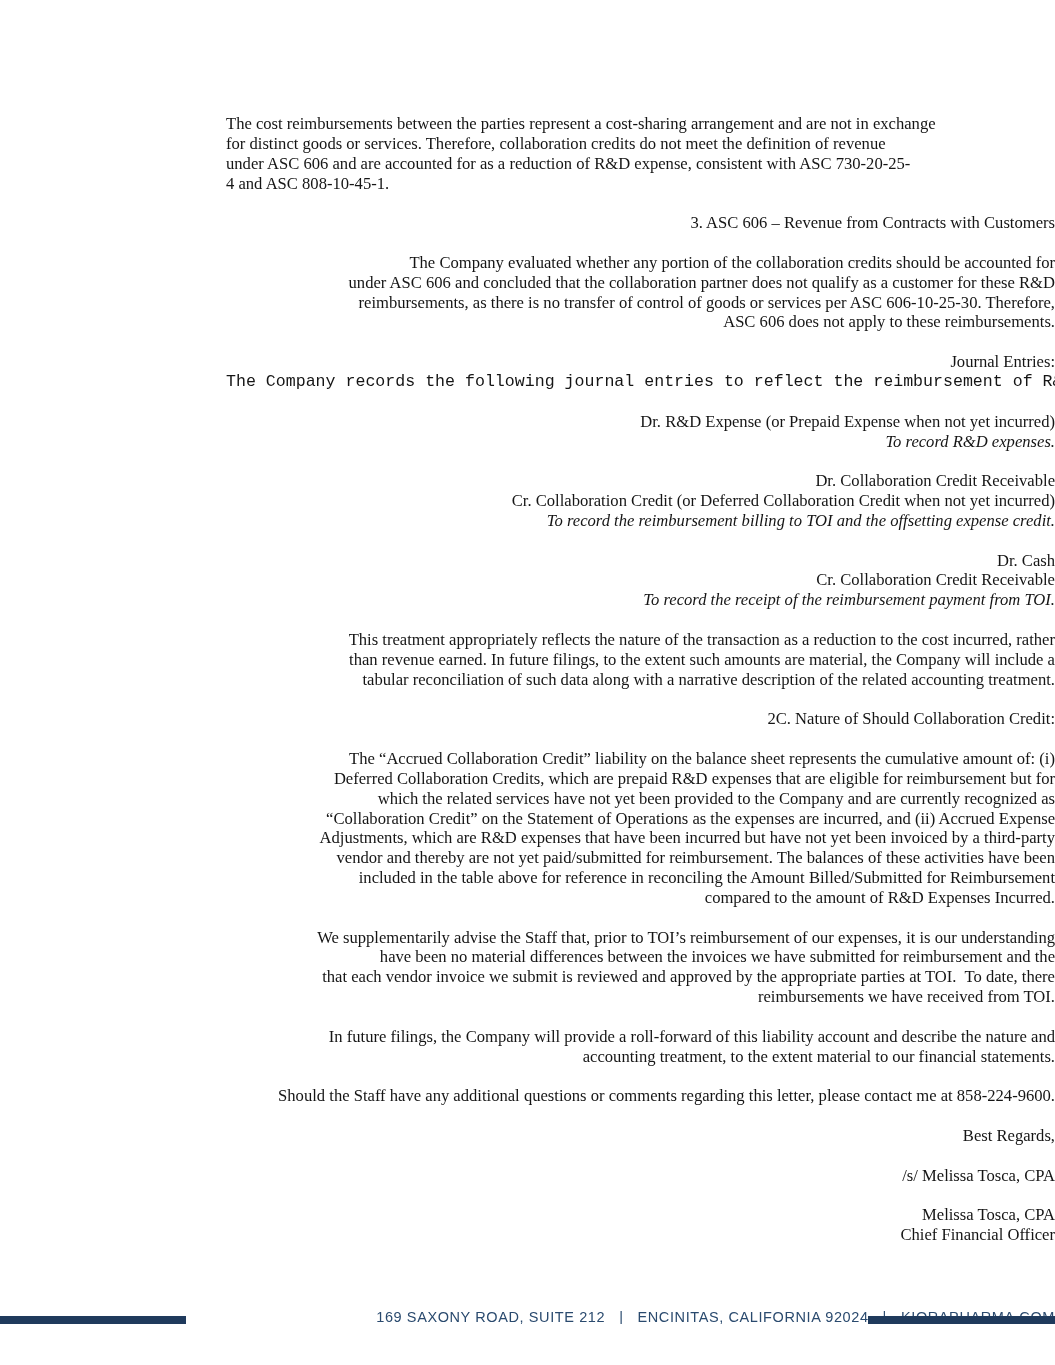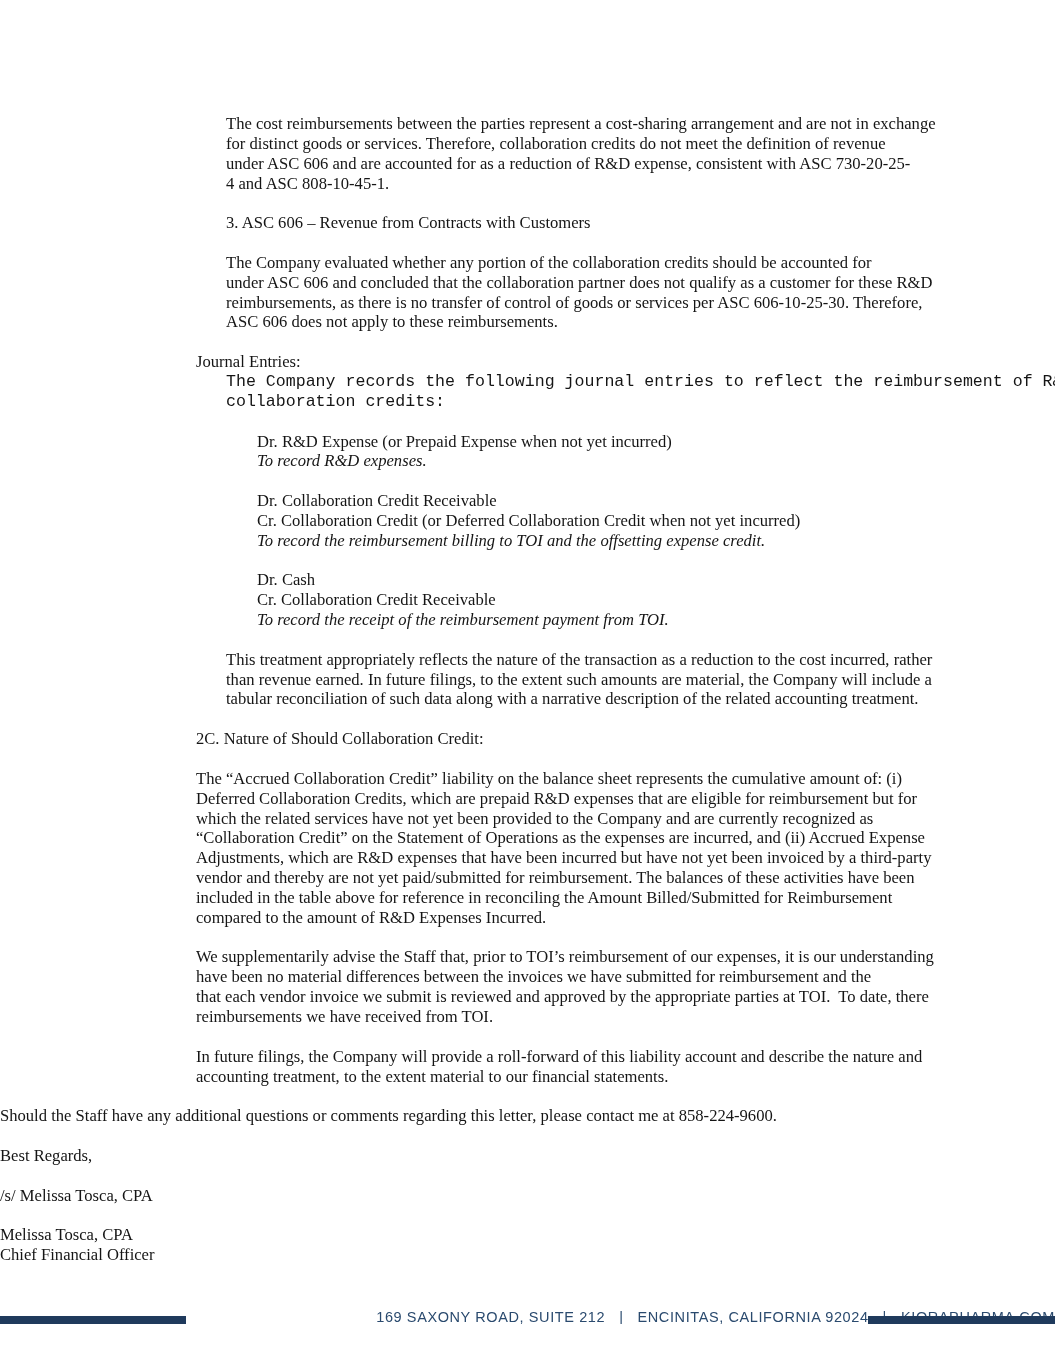--- a/index.html
+++ b/index.html
@@ -17,21 +17,21 @@
     color: #151515;
   }
   .content {
     position: absolute;
     top: 114px;
     left: 0;
     right: 0;
     font-size: 16.6px;
     line-height: 19.85px;
   }
-  .block + .block { margin-top: 19.85px; }
+  .block + .block { margin-top: 19.85px; text-align: right; }
   .block.no-gap { margin-top: 0; font-family: Liberation Mono, monospace; }
   .indent-0 { }
   .indent-1 { margin-left: 196px; }
   .indent-2 { margin-left: 226px; }
   .indent-3 { margin-left: 257px; }
   .line {
     white-space: pre;
   }
   .line.italic { font-style: italic; }
 
@@ -80,21 +80,20 @@
         <div class="line">The Company evaluated whether any portion of the collaboration credits should be accounted for</div>
         <div class="line">under ASC 606 and concluded that the collaboration partner does not qualify as a customer for these R&amp;D</div>
         <div class="line">reimbursements, as there is no transfer of control of goods or services per ASC 606-10-25-30. Therefore,</div>
         <div class="line">ASC 606 does not apply to these reimbursements.</div>
       </div>
       <div class="block indent-1">
         <div class="line">Journal Entries:</div>
       </div>
       <div class="block indent-2 no-gap">
         <div class="line">The Company records the following journal entries to reflect the reimbursement of R&amp;D expenses via</div>
-        <div class="line">collaboration credits:</div>
       </div>
       <div class="block indent-3">
         <div class="line">Dr. R&amp;D Expense (or Prepaid Expense when not yet incurred)</div>
         <div class="line italic">To record R&amp;D expenses.</div>
       </div>
       <div class="block indent-3">
         <div class="line">Dr. Collaboration Credit Receivable</div>
         <div class="line">Cr. Collaboration Credit (or Deferred Collaboration Credit when not yet incurred)</div>
         <div class="line italic">To record the reimbursement billing to TOI and the offsetting expense credit.</div>
       </div>

